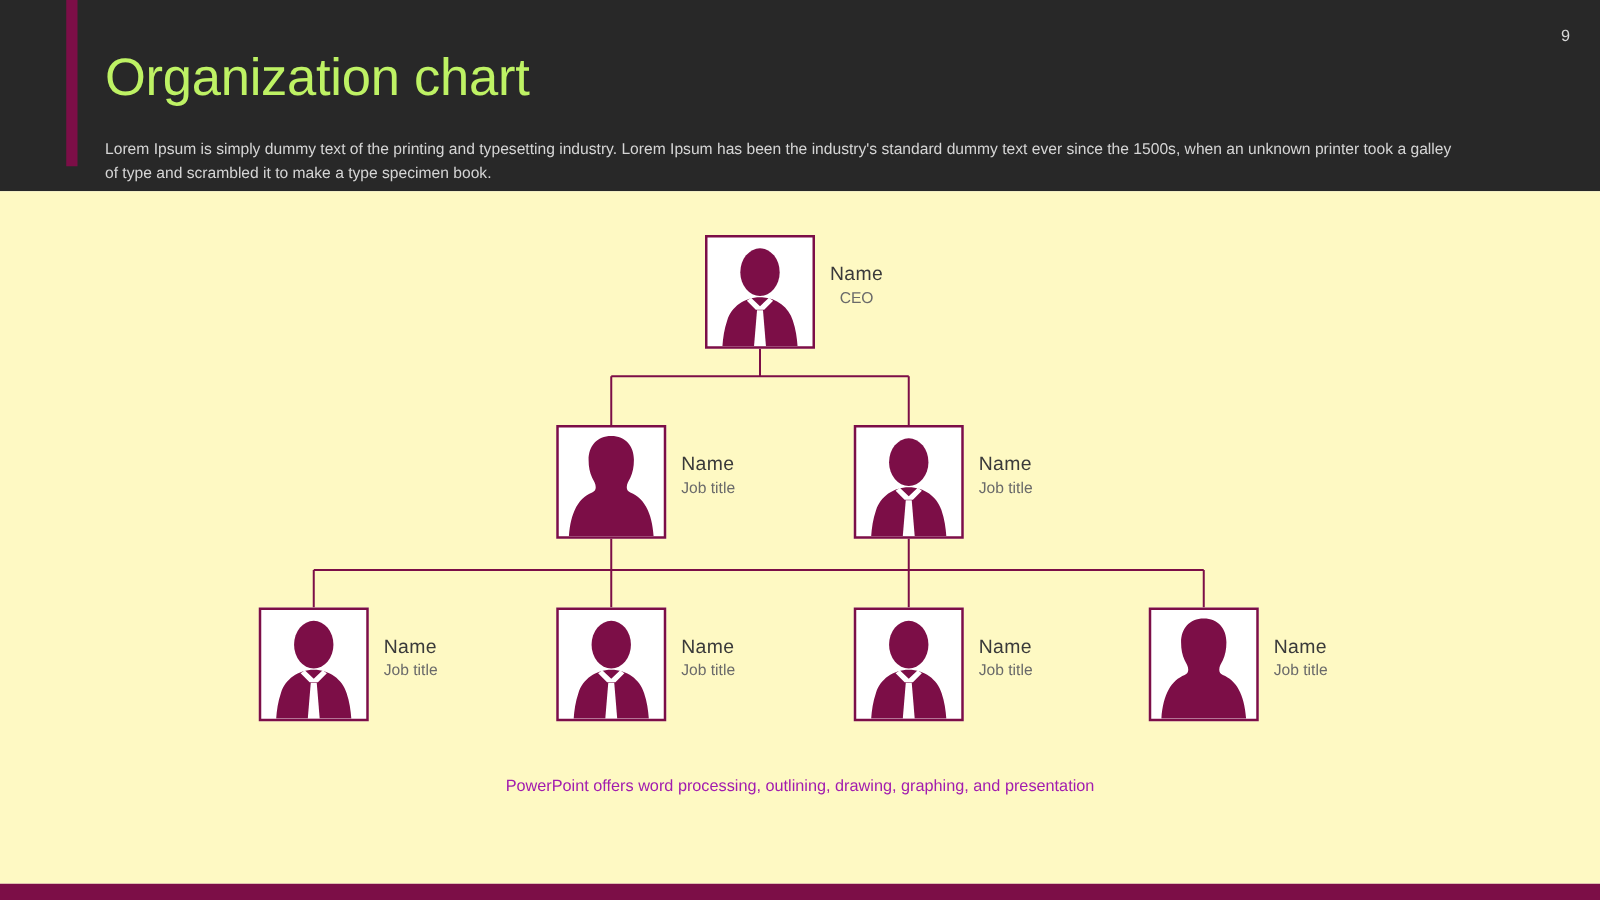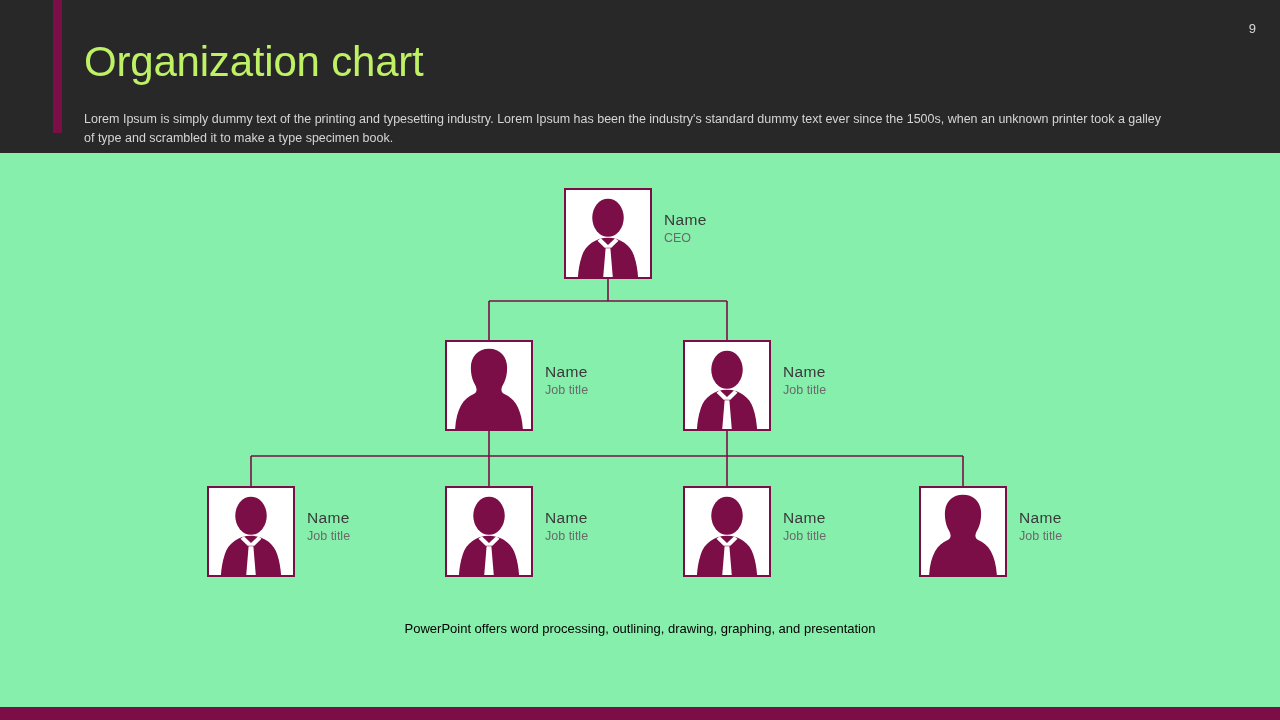--- a/index.html
+++ b/index.html
@@ -52,21 +52,21 @@
     font-size: 12.5px;
     line-height: 19px;
   }
 
   
   .chart-area {
     position: absolute;
     left: 0; top: 153px;
     width: 1280px;
     height: 554px;
-    background: #86efac;
+    background: #fef9c3;
   }
   .connectors {
     position: absolute;
     left: 0; top: 0;
     width: 1280px; height: 554px;
   }
 
   
   .node {
     position: absolute;
@@ -91,30 +91,31 @@
     font-size: 15.5px;
     color: #3a3a3a;
     line-height: 19px;
     letter-spacing: 0.3px;
   }
   .node-role {
     font-size: 12.5px;
     color: #6a6a6a;
     line-height: 17px;
     margin-top: 1px;
+    text-align: center;
   }
 
   
   .caption {
     position: absolute;
     left: 0; top: 619px;
     width: 1280px;
     text-align: center;
     font-size: 13px;
-    color: #000000;
+    color: #a21caf;
     line-height: 20px;
   }
 
   
   .footer-bar {
     position: absolute;
     left: 0; top: 707px;
     width: 1280px; height: 13px;
     background: #7C0E47;
   }

